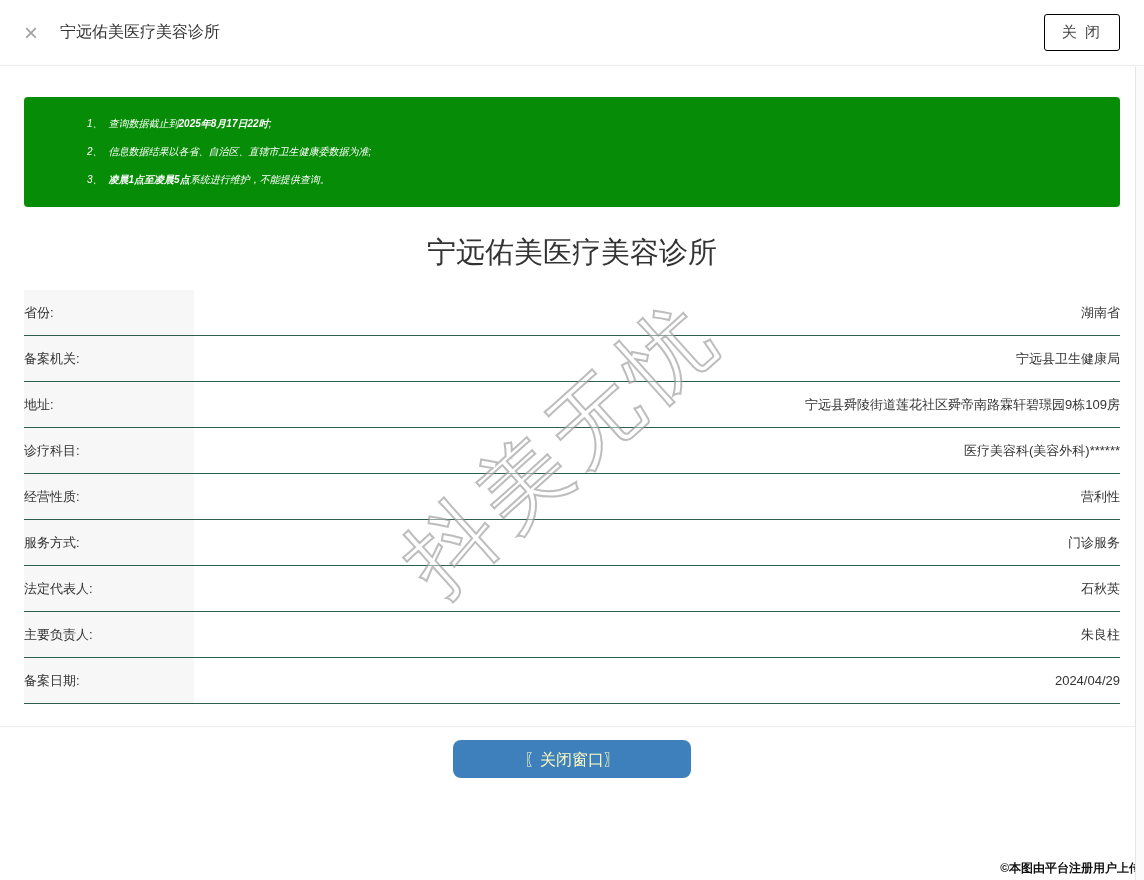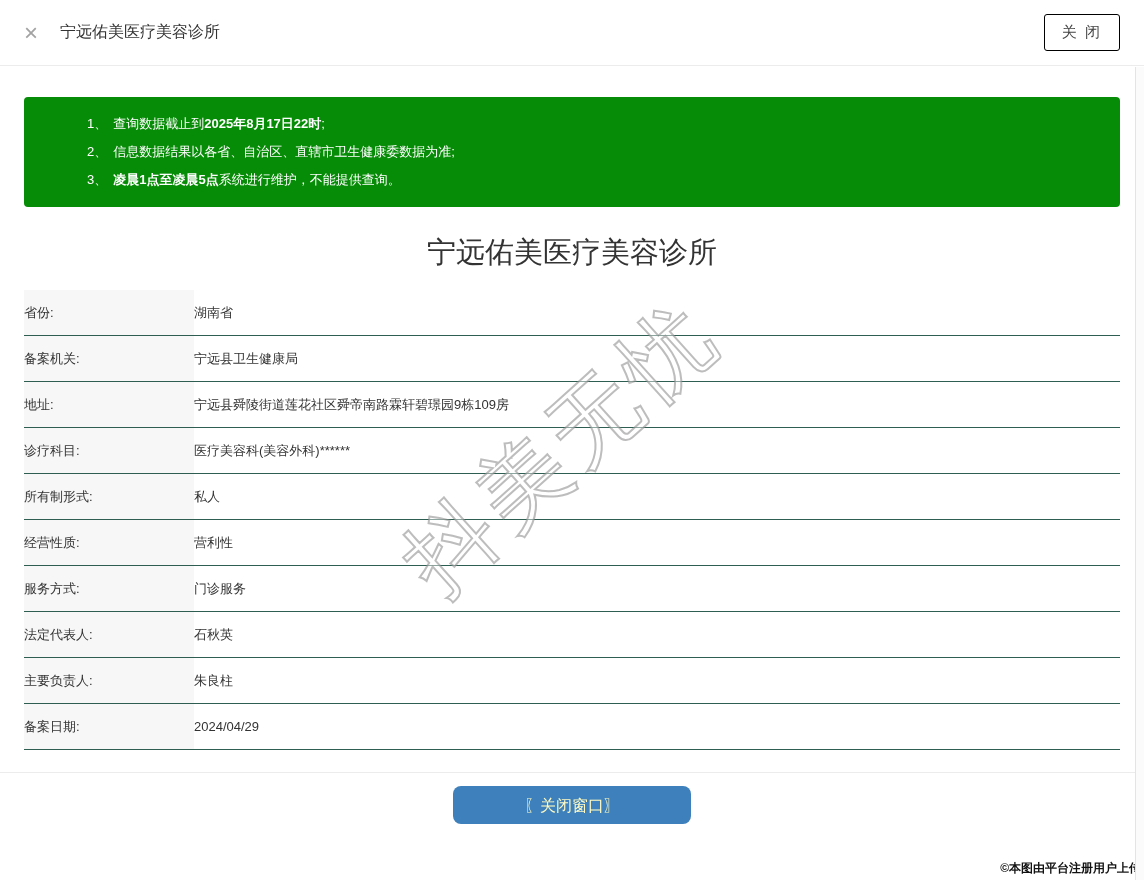--- a/index.html
+++ b/index.html
@@ -20,37 +20,37 @@
   .topbar-title{font-size:16px;color:#333;}
   .btn-close{
     margin-left:auto;background:#fff;border:1px solid #000000;border-radius:3px;
     padding:8px 17px;font-size:15px;color:#444;cursor:pointer;
     font-family:inherit;letter-spacing:2px;
   }
   
   .content{padding:0 24px;position:relative;}
   .notice{
     margin-top:31px;background:var(--notice-green,#068c06);border-radius:4px;
-    color:#fff;padding:13px 20px 13px 63px;font-size:13px;line-height:28px;
+    color:#fff;padding:13px 20px 13px 63px;font-size:10px;line-height:28px;font-style:italic;
   }
   .notice-line .num{margin-right:6px;}
   .page-title{
     text-align:center;font-size:29px;font-weight:400;color:#333;
     margin:24px 0 0;line-height:42px;
   }
   table.detail{
     width:100%;border-collapse:collapse;margin-top:17px;font-size:13px;color:#333;
     table-layout:fixed;
   }
   table.detail td{
     height:45px;border-bottom:1px solid var(--row-border,#2e5e51);
     padding:0;vertical-align:middle;
   }
   td.cell-label{width:170px;background:#f7f7f7;padding-left:13px;}
-  td.cell-value{padding-left:10px;}
+  td.cell-value{padding-left:10px;text-align:right;}
   .divider{height:1px;background:#ececec;margin:22px -24px 0;}
   .btn-window{
     display:block;margin:13px auto 0;width:238px;height:38px;
     background:var(--button-blue,#3d80bb);color:#fef9c3;font-size:16px;border:none;
     border-radius:8px;text-align:center;line-height:38px;cursor:pointer;
     font-family:inherit;
   }
   .copyright{
     position:absolute;right:3px;bottom:3px;font-size:12px;font-weight:bold;
     color:#111;text-shadow:0 0 2px #fff,0 0 3px #fff,0 0 3px #fff;
@@ -98,24 +98,20 @@
         </tr>
         <tr>
           <td class="cell-label">地址:</td>
           <td class="cell-value">宁远县舜陵街道莲花社区舜帝南路霖轩碧璟园9栋109房</td>
         </tr>
         <tr>
           <td class="cell-label">诊疗科目:</td>
           <td class="cell-value">医疗美容科(美容外科)******</td>
         </tr>
         <tr>
-          <td class="cell-label">所有制形式:</td>
-          <td class="cell-value">私人</td>
-        </tr>
-        <tr>
           <td class="cell-label">经营性质:</td>
           <td class="cell-value">营利性</td>
         </tr>
         <tr>
           <td class="cell-label">服务方式:</td>
           <td class="cell-value">门诊服务</td>
         </tr>
         <tr>
           <td class="cell-label">法定代表人:</td>
           <td class="cell-value">石秋英</td>

